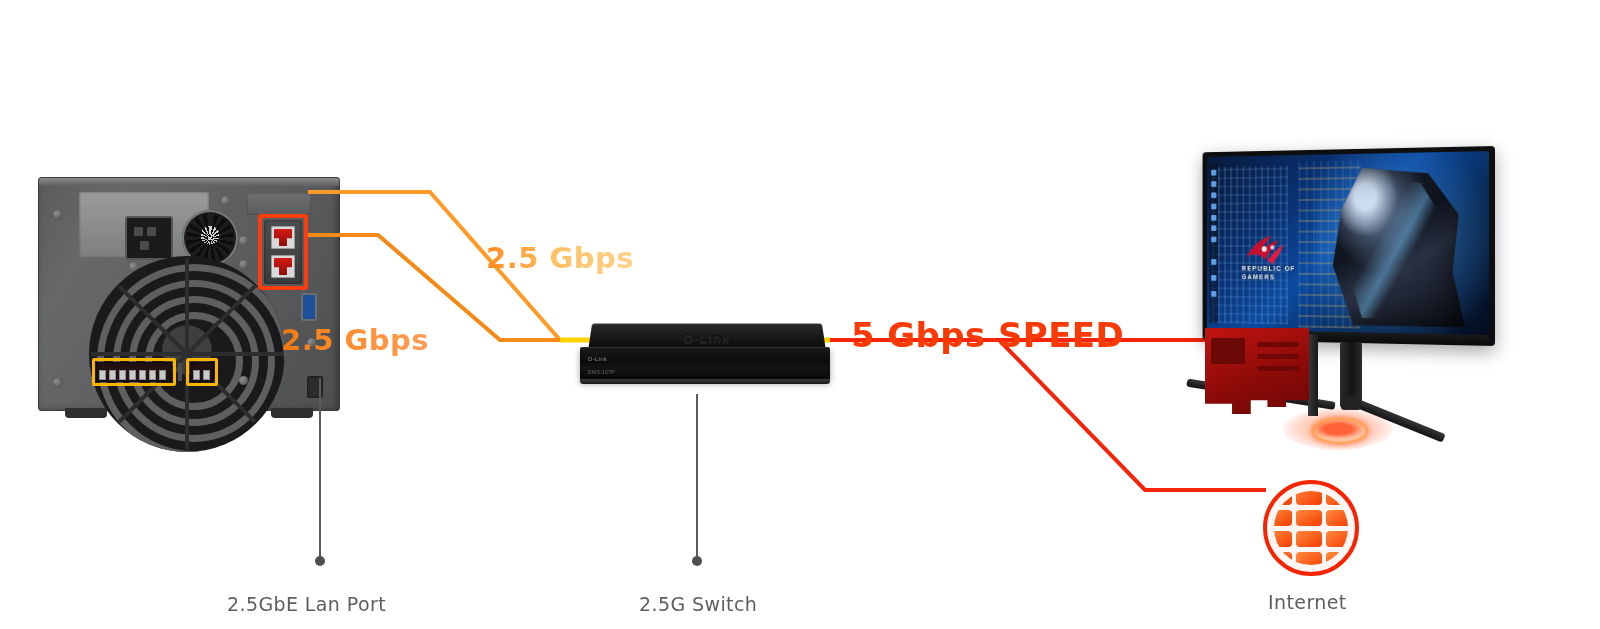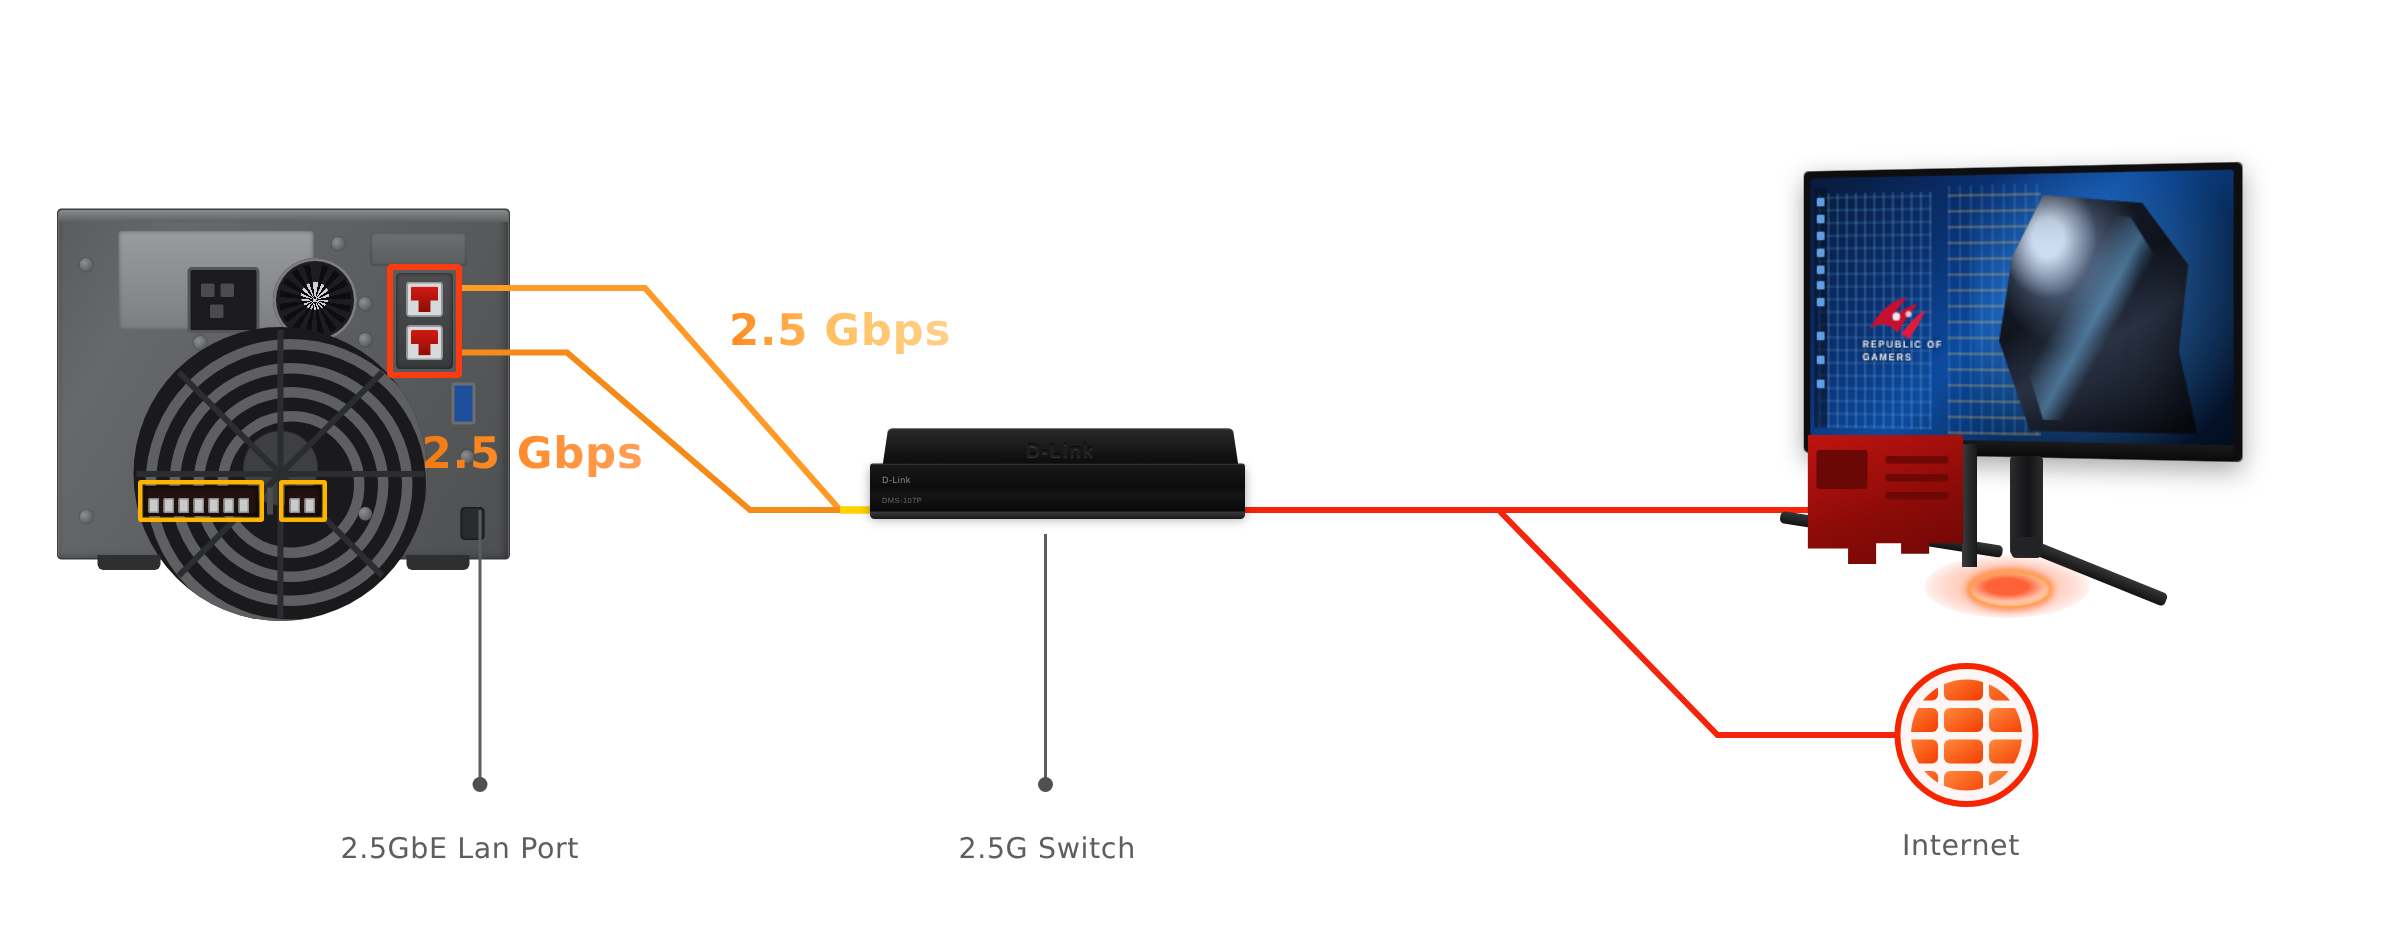--- a/index.html
+++ b/index.html
@@ -1,19 +1,19 @@
 <!DOCTYPE html>
 <html><head>
 <meta charset="utf-8">
 <style>
   html,body{margin:0;padding:0;background:#ffffff;}
   body{width:1600px;height:629px;position:relative;overflow:hidden;
        font-family:"Liberation Sans","DejaVu Sans",sans-serif;}
   .stage{position:absolute;left:0;top:0;width:1600px;height:629px;background:#fff;}
-  .abs{position:absolute;}
+  .abs{position:absolute;margin-top:38px;}
 
   
   #nas{left:38px;top:139px;width:300px;height:240px;}
   .nas-body{position:absolute;left:0;top:0;width:300px;height:232px;
      background:linear-gradient(120deg,#5a5b5d 0%,#67686a 20%,#5c5d5f 55%,#4e4f51 100%);
      border:1px solid #3a3b3d;border-radius:3px;
      box-shadow:inset 0 1px 0 rgba(255,255,255,.18), inset -2px 0 6px rgba(0,0,0,.35);}
   .nas-top{position:absolute;left:0;top:0;width:300px;height:8px;
      background:linear-gradient(180deg,#8a8b8d,#5e5f61);border-radius:3px 3px 0 0;}
   .nas-psu{position:absolute;left:40px;top:14px;width:130px;height:66px;
@@ -345,20 +345,21 @@
           <rect x="-4" y="63" width="24" height="20" rx="4"></rect>
           <rect x="24" y="63" width="26" height="20" rx="4"></rect>
           <rect x="54" y="63" width="26" height="20" rx="4"></rect>
         </g>
       </svg>
     </div>
   </div>
 
   <div class="abs speed" id="speed-a">2.5 Gbps</div>
   <div class="abs speed" id="speed-b">2.5 Gbps</div>
+  <div class="abs speed" id="speed-c">5 Gbps SPEED</div>
 
   <div class="abs callout-line" style="left:319px;top:340px;height:182px;"></div>
   <div class="abs callout-dot" style="left:315px;top:518px;"></div>
   <div class="abs callout-text" style="left:227px;top:555px;" id="callout-nas">2.5GbE Lan Port</div>
 
   <div class="abs callout-line" style="left:696px;top:356px;height:166px;"></div>
   <div class="abs callout-dot" style="left:692px;top:518px;"></div>
   <div class="abs callout-text" style="left:639px;top:555px;" id="callout-switch">2.5G Switch</div>
 
   <div class="abs callout-text" style="left:1268px;top:553px;" id="callout-internet">Internet</div>

